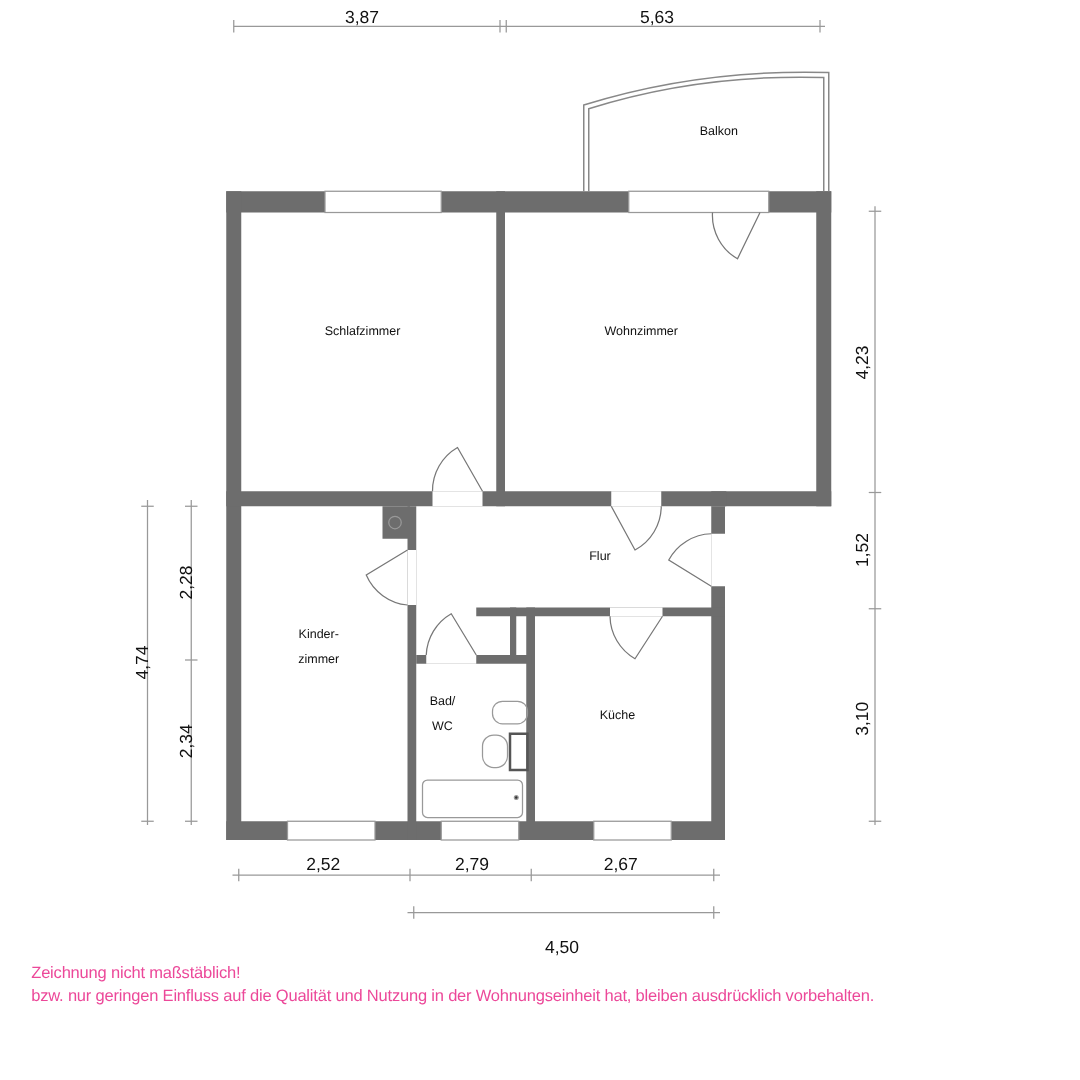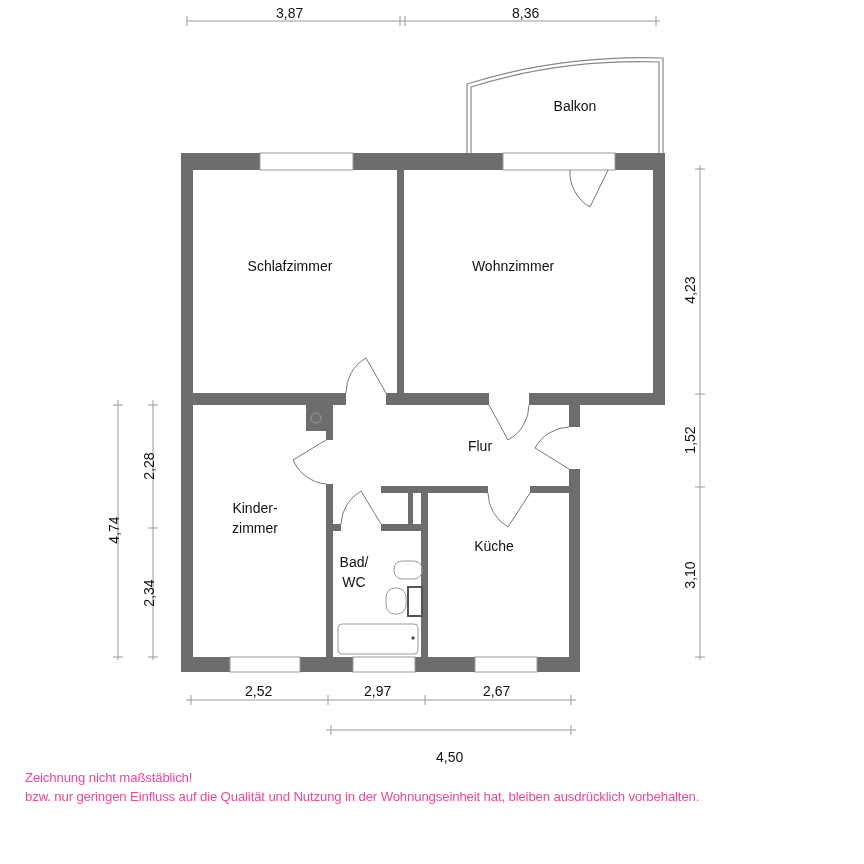--- a/index.html
+++ b/index.html
@@ -1,18 +1,18 @@
 <!DOCTYPE html>
 <html><head>
 <meta charset="utf-8">
 <style>
   html,body{margin:0;padding:0;background:#fff;}
   body{width:864px;height:864px;position:relative;overflow:hidden;font-family:"Liberation Sans",sans-serif;color:#111;}
   svg{position:absolute;left:0;top:0;}
-  .room-label{position:absolute;font-size:14px;text-align:center;line-height:20px;color:#111;white-space:pre-line;}
+  .room-label{position:absolute;font-size:10px;text-align:center;line-height:20px;color:#111;white-space:pre-line;}
   .dim{position:absolute;font-size:14px;color:#111;}
   .dim.v{transform:rotate(-90deg);transform-origin:center center;}
   .notes{position:absolute;left:25px;top:768px;font-size:13.2px;line-height:19px;color:#ec4899;letter-spacing:-0.15px;}
   .notes p{margin:0;}
 </style>
 </head>
 <body>
 
 <svg width="864" height="864" viewBox="0 0 864 864">
   <g fill="#6d6d6d">
@@ -99,32 +99,32 @@
 </svg>
 
 <div class="room-label" style="left:545px;top:96px;width:60px;">Balkon</div>
 <div class="room-label" style="left:230px;top:256px;width:120px;">Schlafzimmer</div>
 <div class="room-label" style="left:453px;top:256px;width:120px;">Wohnzimmer</div>
 <div class="room-label" style="left:416px;top:436px;width:40px;margin-left:44px;">Flur</div>
 <div class="room-label" style="left:215px;top:498px;width:80px;">Kinder-
 zimmer</div>
 <div class="room-label" style="left:336px;top:552px;width:36px;text-align:center;">Bad/
 WC</div>
-<div class="room-label" style="left:464px;top:536px;width:60px;text-align:center;">Küche</div>
+<div class="room-label" style="left:464px;top:563px;width:60px;text-align:center;">Küche</div>
 
 <div class="dim" style="left:276px;top:5px;">3,87</div>
-<div class="dim" style="left:512px;top:5px;">8,36</div>
+<div class="dim" style="left:512px;top:5px;">5,63</div>
 <div class="dim v" style="left:676px;top:282px;">4,23</div>
 <div class="dim v" style="left:676px;top:432px;">1,52</div>
 <div class="dim v" style="left:676px;top:567px;">3,10</div>
 <div class="dim v" style="left:100px;top:522px;">4,74</div>
 <div class="dim v" style="left:135px;top:458px;">2,28</div>
 <div class="dim v" style="left:135px;top:585px;">2,34</div>
 <div class="dim" style="left:245px;top:683px;">2,52</div>
-<div class="dim" style="left:364px;top:683px;">2,97</div>
+<div class="dim" style="left:364px;top:683px;">2,79</div>
 <div class="dim" style="left:483px;top:683px;">2,67</div>
 <div class="dim" style="left:436px;top:712px;margin-top:37px;">4,50</div>
 
 <div class="notes">
   <p>Zeichnung nicht maßstäblich!</p>
   <p>bzw. nur geringen Einfluss auf die Qualität und Nutzung in der Wohnungseinheit hat, bleiben ausdrücklich vorbehalten.</p>
   <p style="height:19px"></p>
 </div>
 
 </body></html>

